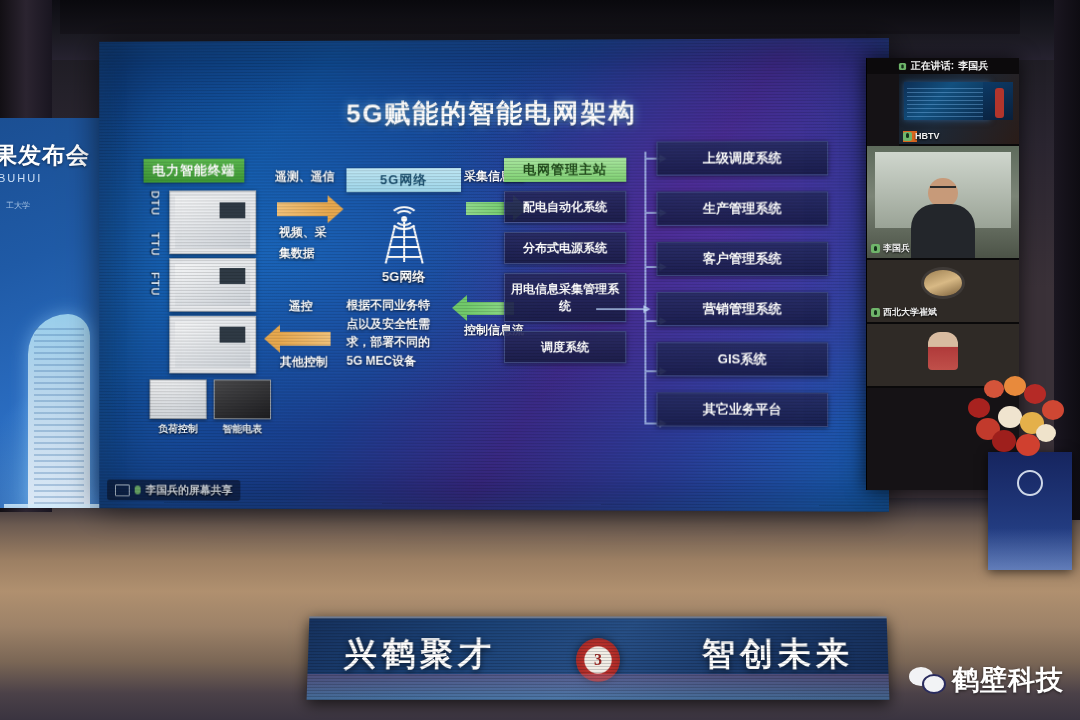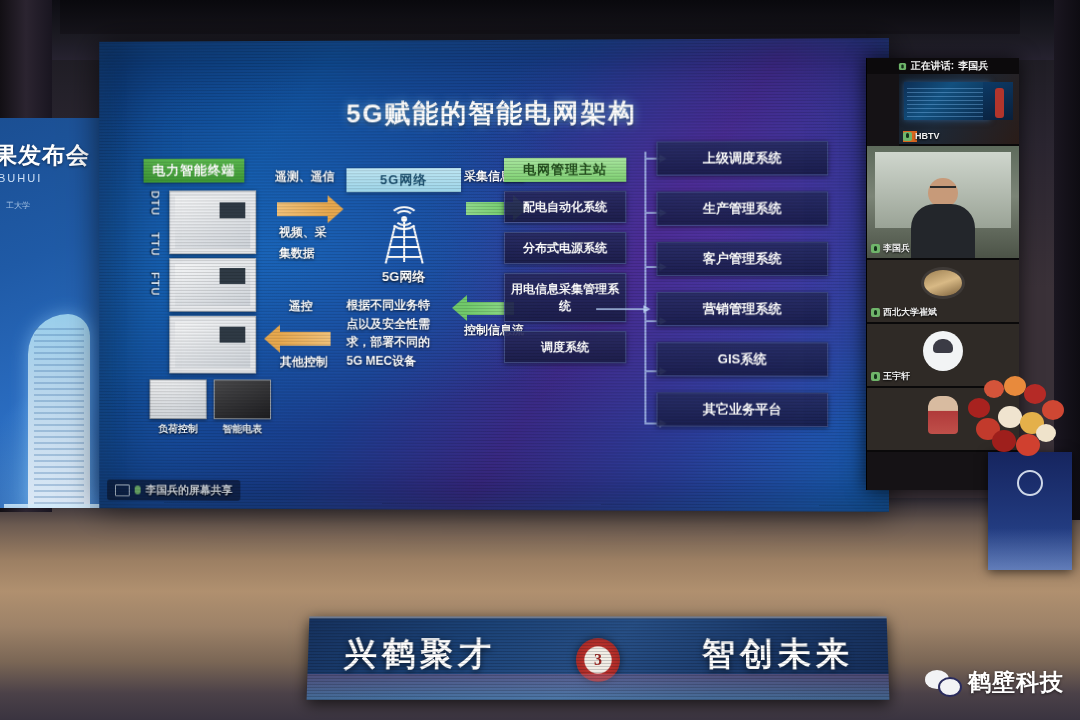--- a/index.html
+++ b/index.html
@@ -200,21 +200,21 @@
       transform:translateX(-50%);background:radial-gradient(circle,#f2eee6 42%,#b7302c 46%,#9d2723 100%);
       box-shadow:0 0 8px rgba(0,0,0,.5);}
   .banner .seal .sc{position:absolute;left:50%;top:50%;transform:translate(-50%,-50%);
       color:#9d2723;font-size:16px;font-weight:bold;font-family:"Liberation Serif",serif;}
 
   
   .wm{position:absolute;right:16px;bottom:22px;display:flex;align-items:center;gap:9px;}
   .wm .bub{position:relative;width:34px;height:26px;}
   .wm .b1{position:absolute;left:0;top:0;width:24px;height:19px;border-radius:50%;background:#f2f3f5;}
   .wm .b2{position:absolute;left:13px;top:7px;width:20px;height:16px;border-radius:50%;background:#f2f3f5;border:2px solid #2a2c5e;}
-  .wm .txt{color:#fff;font-size:23px;font-weight:bold;letter-spacing:1px;text-shadow:0 1px 3px rgba(0,0,0,.6);}
+  .wm .txt{color:#fff;font-size:27px;font-weight:bold;letter-spacing:1px;text-shadow:0 1px 3px rgba(0,0,0,.6);}
 </style>
 </head>
 <body>
 
 <div id="stage">
 
   <div class="venue-dark-top"></div>
   <div class="venue-floor"></div>
   <div class="pillar-left"></div>
   <div class="pillar-right"></div>
@@ -370,27 +370,20 @@
 
     <div class="vc-tile t3">
       <div class="av"></div>
       <div class="vc-name">
         <span class="mic-glyph"></span>
         <span class="nm">西北大学崔斌</span>
       </div>
     </div>
 
 
-    <div class="vc-tile t5">
-      <div class="av"></div>
-      <div class="vc-name">
-        <span class="mic-glyph"></span>
-        <span class="nm">王宇轩</span>
-      </div>
-    </div>
 
     <div class="vc-tile t6">
       <div class="av"></div>
 
     </div>
   </div>
 
   <div class="podium">
     <div class="emblem"></div>
     <div class="ptxt"></div>

